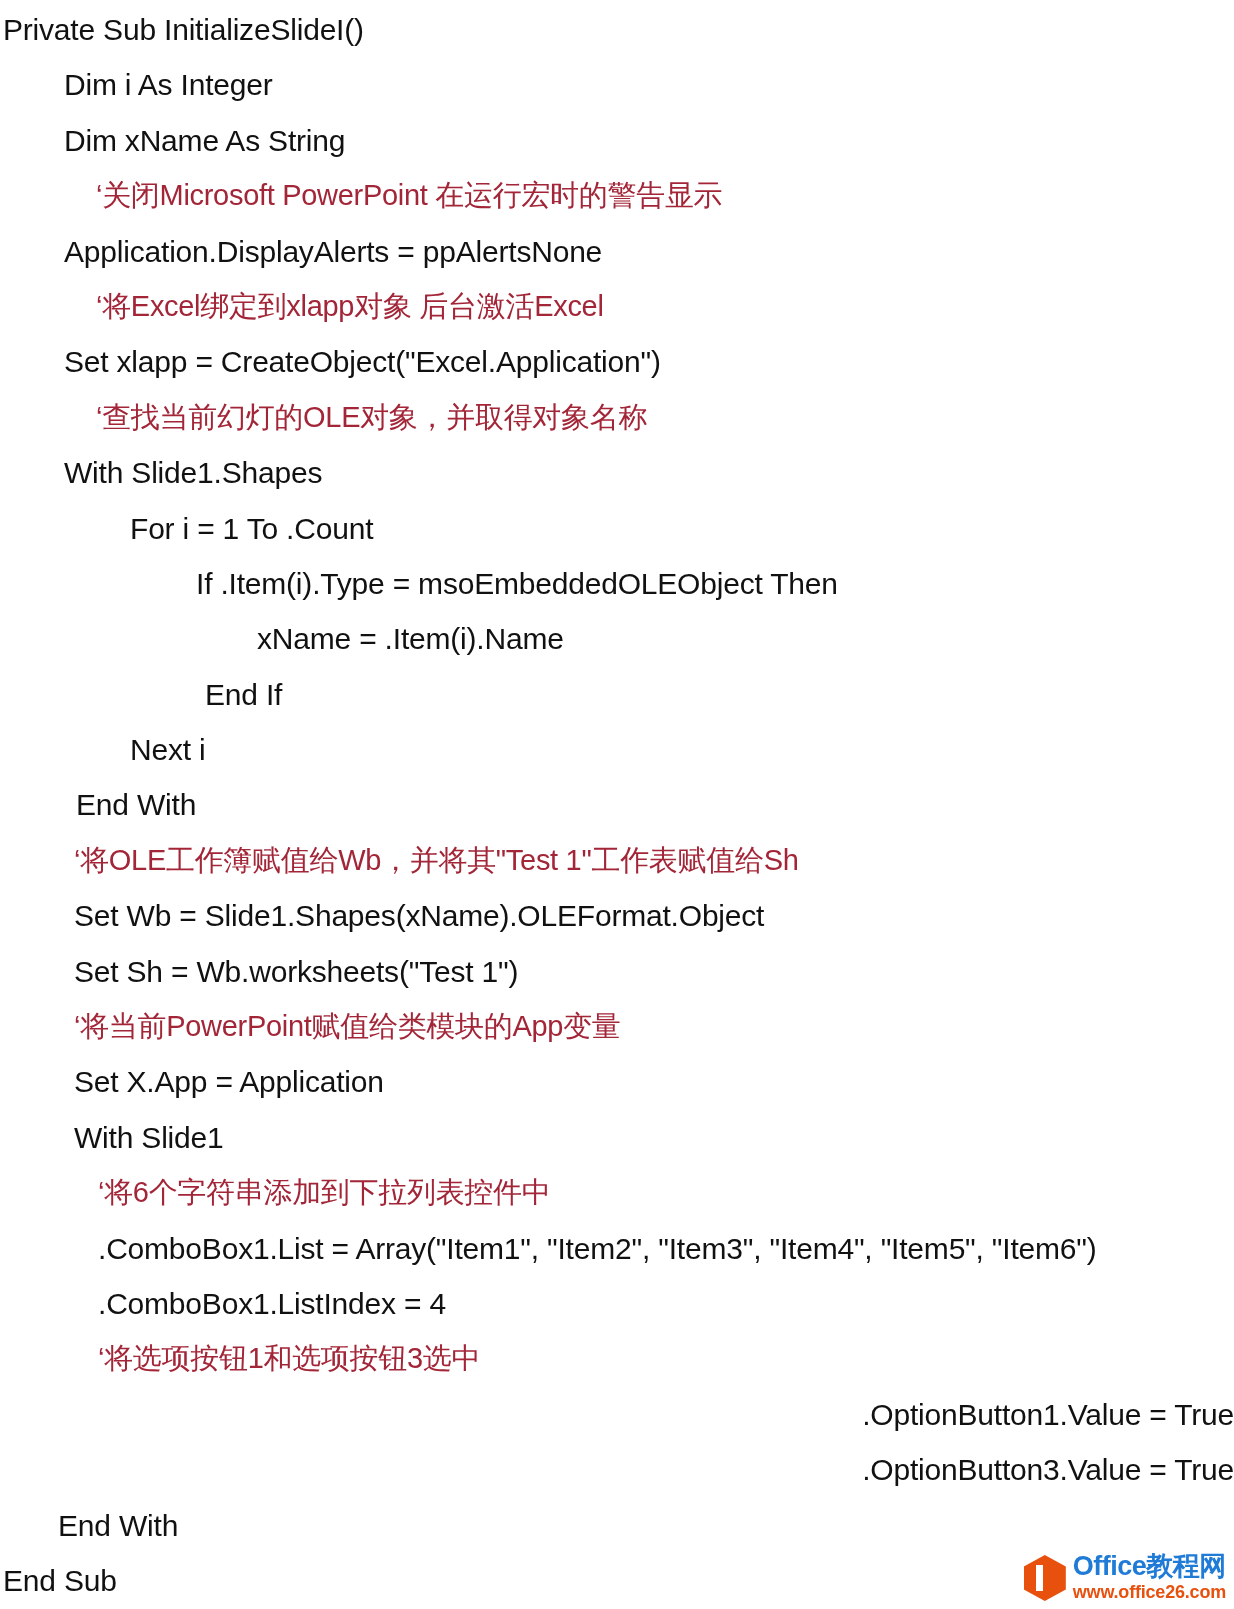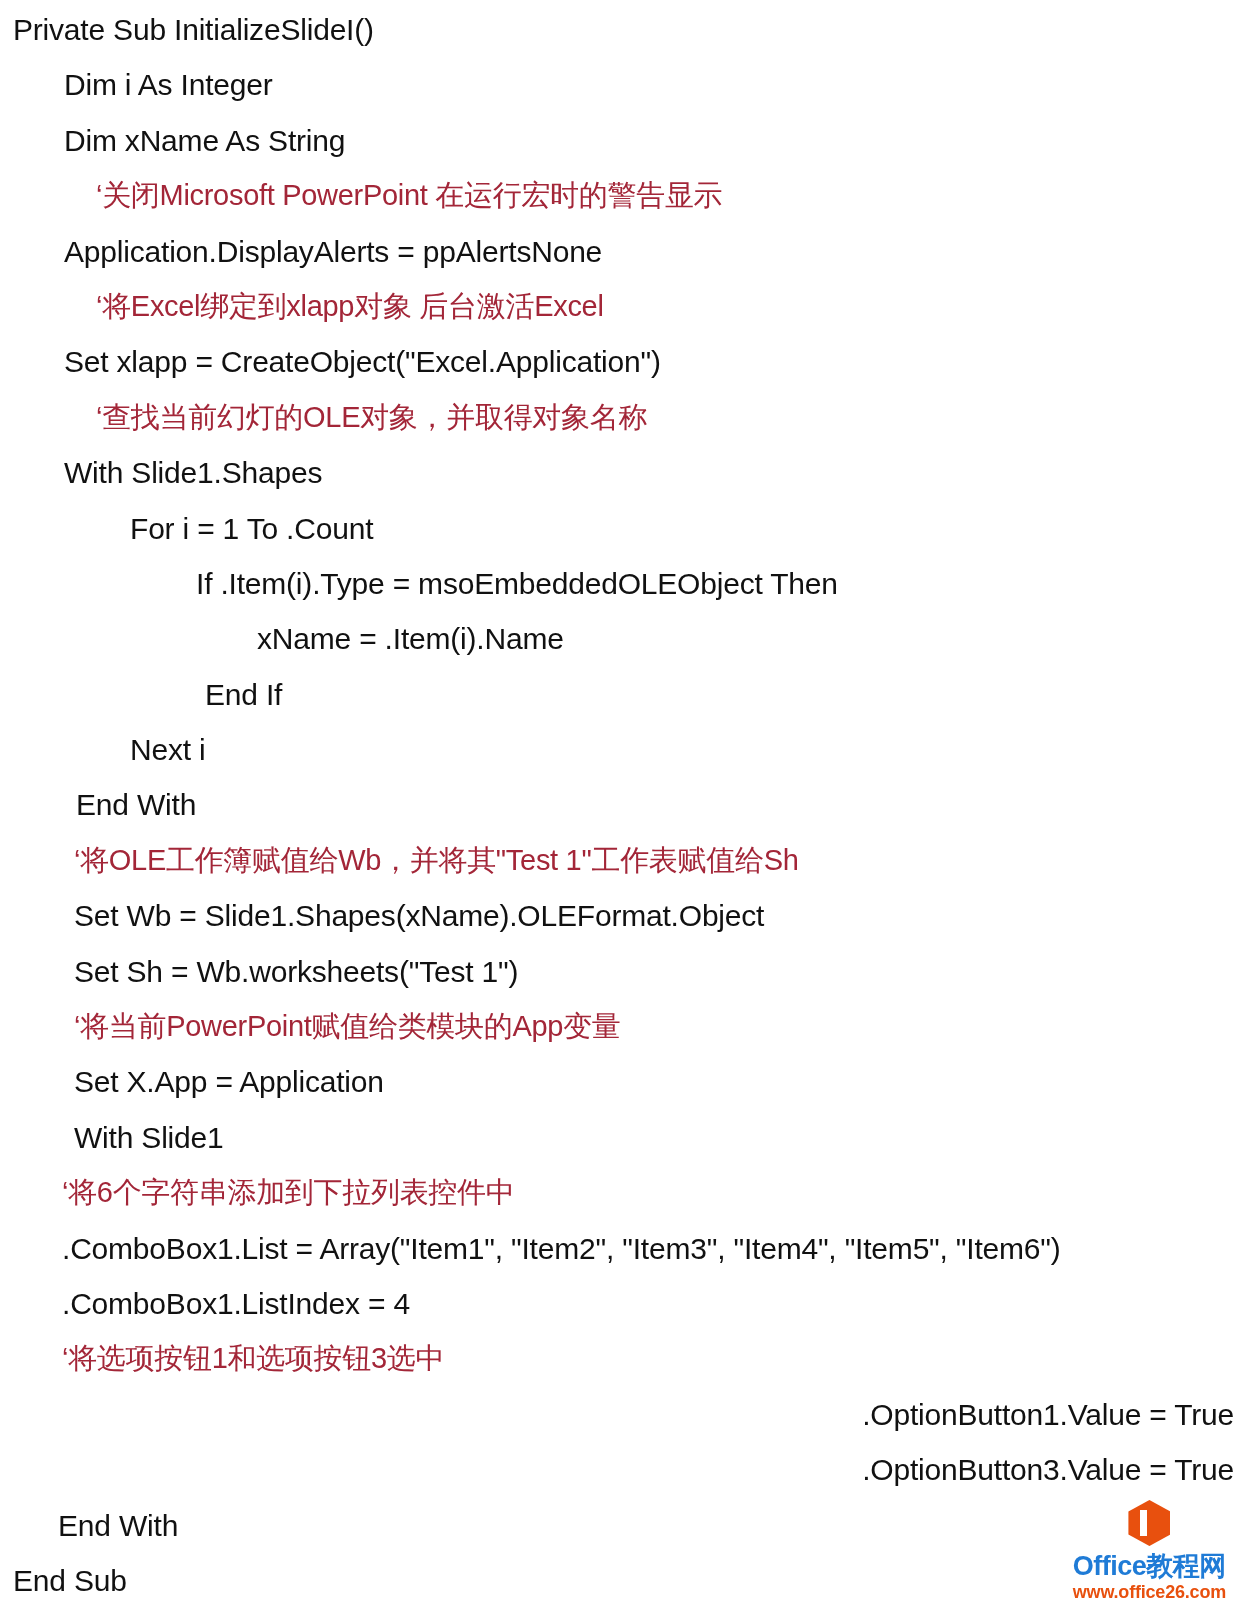--- a/index.html
+++ b/index.html
@@ -35,44 +35,43 @@
     letter-spacing: -0.2px;
   }
 
   .code-line.comment {
     color: #A32638;
     font-size: 29px;
     letter-spacing: -0.3px;
   }
 
   
-  .ind-0  { padding-left: 13px;   }
+  .ind-0  { padding-left: 3px;   }
   .ind-1  { padding-left: 64px;  }
   .ind-2  { padding-left: 96px;  }
   .ind-3  { padding-left: 74px;  }
   .ind-4  { padding-left: 130px; }
   .ind-5  { padding-left: 196px; }
   .ind-6  { padding-left: 257px; }
   .ind-7  { padding-left: 205px; }
   .ind-8  { padding-left: 130px; }
   .ind-9  { padding-left: 76px;  }
-  .ind-10 { padding-left: 62px; }
+  .ind-10 { padding-left: 98px; }
   .ind-11 { padding-left: 120px; text-align: right; }
   .ind-12 { padding-left: 58px;  }
 
   
   #site-watermark {
     position: absolute;
     right: 8px;
     bottom: 8px;
     display: flex;
-    align-items: center;
+    align-items: flex-end;
     gap: 7px;
     user-select: none;
-    flex-direction: column;
   }
   .wm-badge {
     position: relative;
     width: 42px;
     height: 46px;
     flex: 0 0 auto;
   }
   .wm-hex {
     position: absolute;
     inset: 0;

